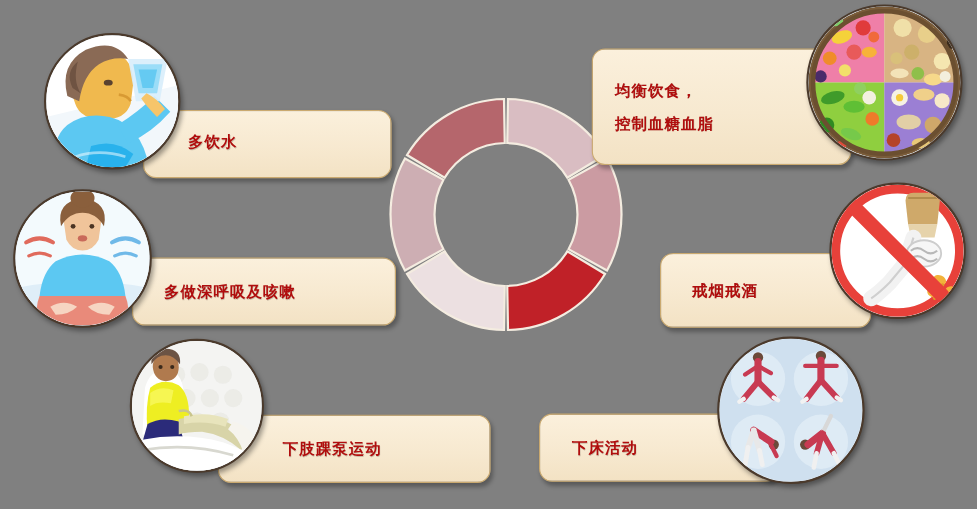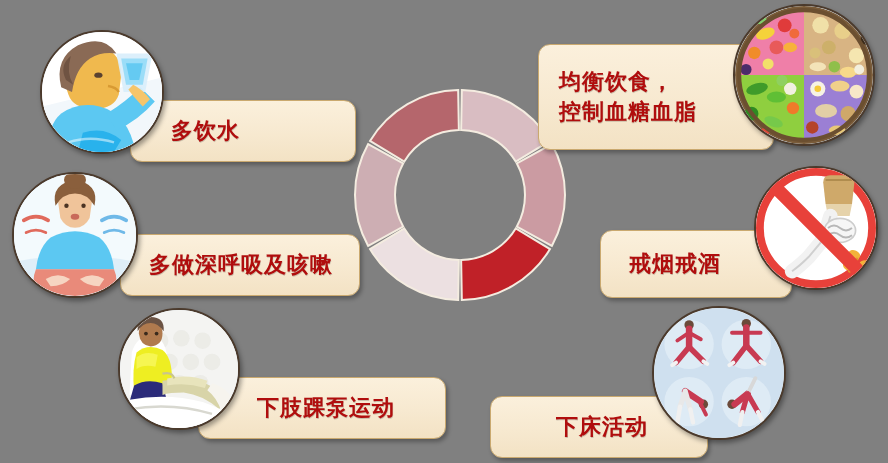--- a/index.html
+++ b/index.html
@@ -23,32 +23,32 @@
     border:1px solid #caa96f;
     border-radius:12px;
     box-shadow:2px 3px 4px rgba(0,0,0,0.30);
     display:flex;
     align-items:center;
     box-sizing:border-box;
   }
   .label-text{
     color:#b00d0d;
     font-weight:bold;
-    font-size:22px;
+    font-size:14px;
     line-height:30px;
     letter-spacing:1px;
     white-space:pre-line;
     text-shadow:0.5px 0.5px 0 rgba(0,0,0,0.18);
   }
-  .lb-1{left:130px;top:100px;width:226px;height:62px;padding-left:40px;}
+  .lb-1{left:130px;top:100px;width:226px;height:62px;padding-left:40px;font-family:Liberation Mono, monospace;}
   .lb-2{left:120px;top:234px;width:240px;height:62px;padding-left:28px;text-align:center;}
   .lb-3{left:198px;top:377px;width:248px;height:62px;padding-left:58px;}
   .lb-4{left:538px;top:44px;width:236px;height:106px;padding-left:20px;}
   .lb-5{left:600px;top:230px;width:192px;height:68px;padding-left:28px;}
-  .lb-6{left:490px;top:376px;width:218px;height:62px;padding-left:65px;margin-top:20px;}
+  .lb-6{left:490px;top:376px;width:218px;height:62px;padding-left:29px;}
 
   
   .icon-circle{
     position:absolute;
     border-radius:50%;
     overflow:hidden;
     box-shadow:2px 3px 5px rgba(0,0,0,0.38);
     border:2px solid #4b3a2c;
     box-sizing:border-box;
     background:#e9f3fb;

